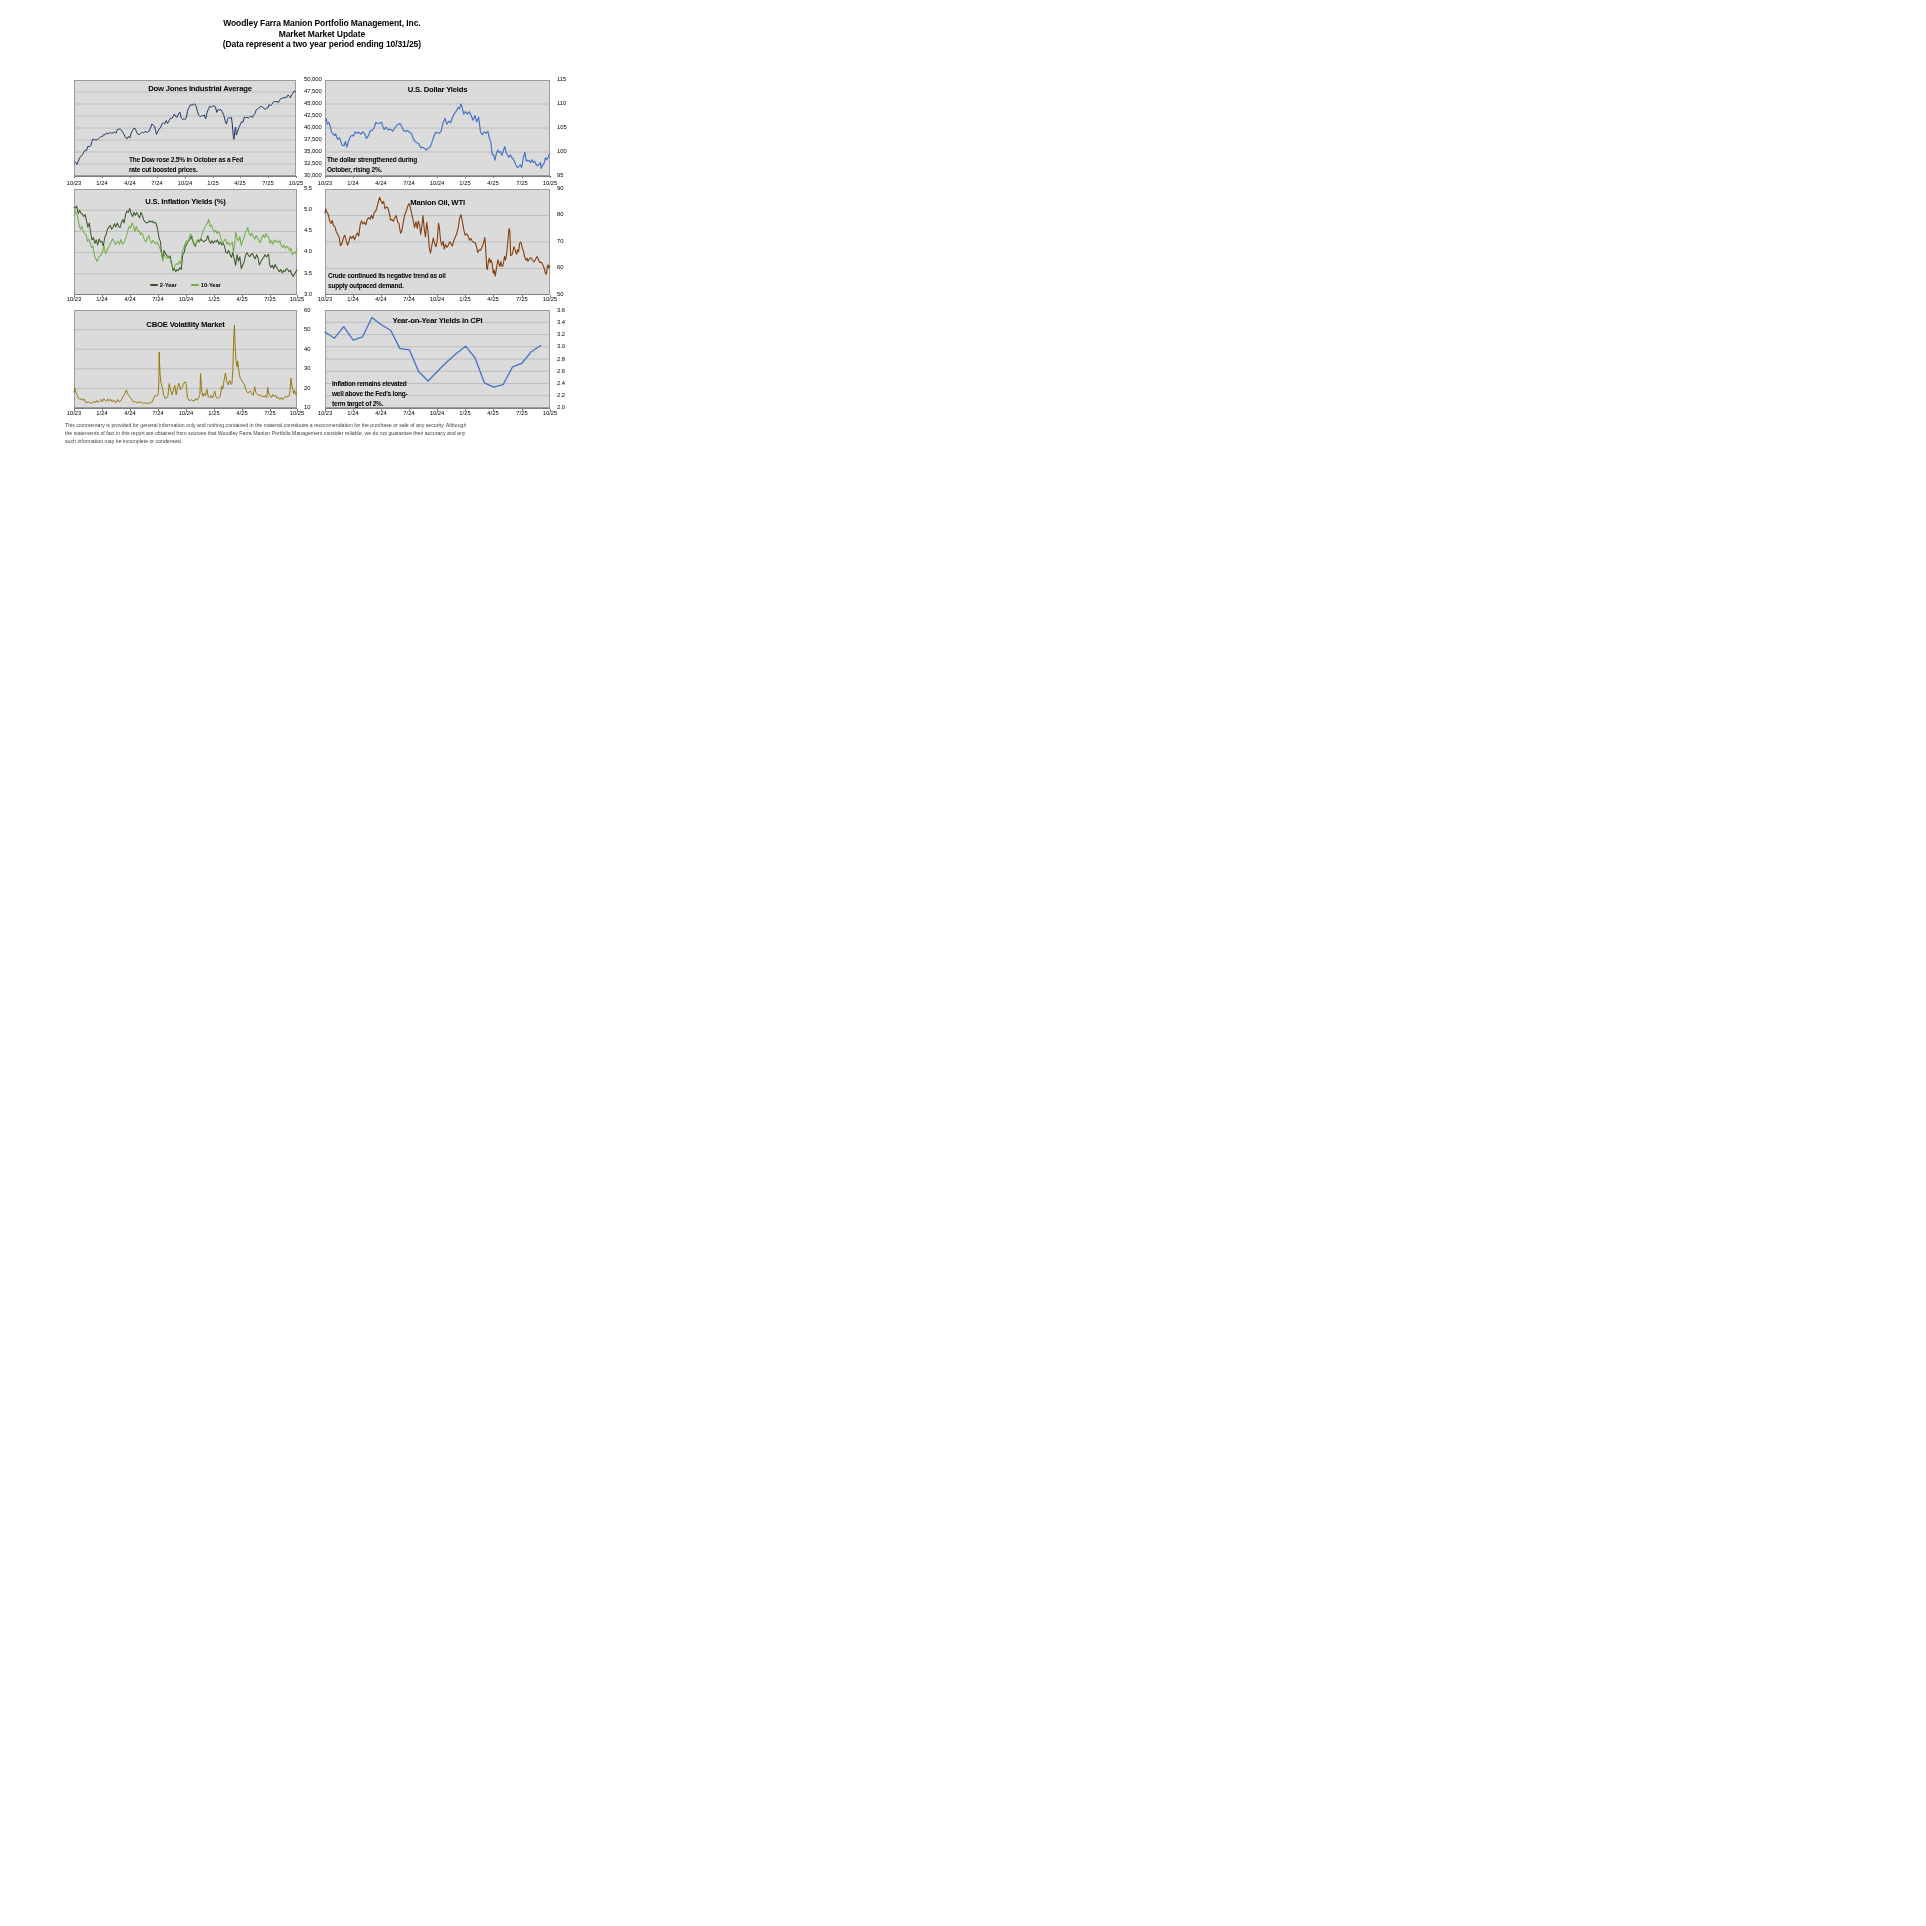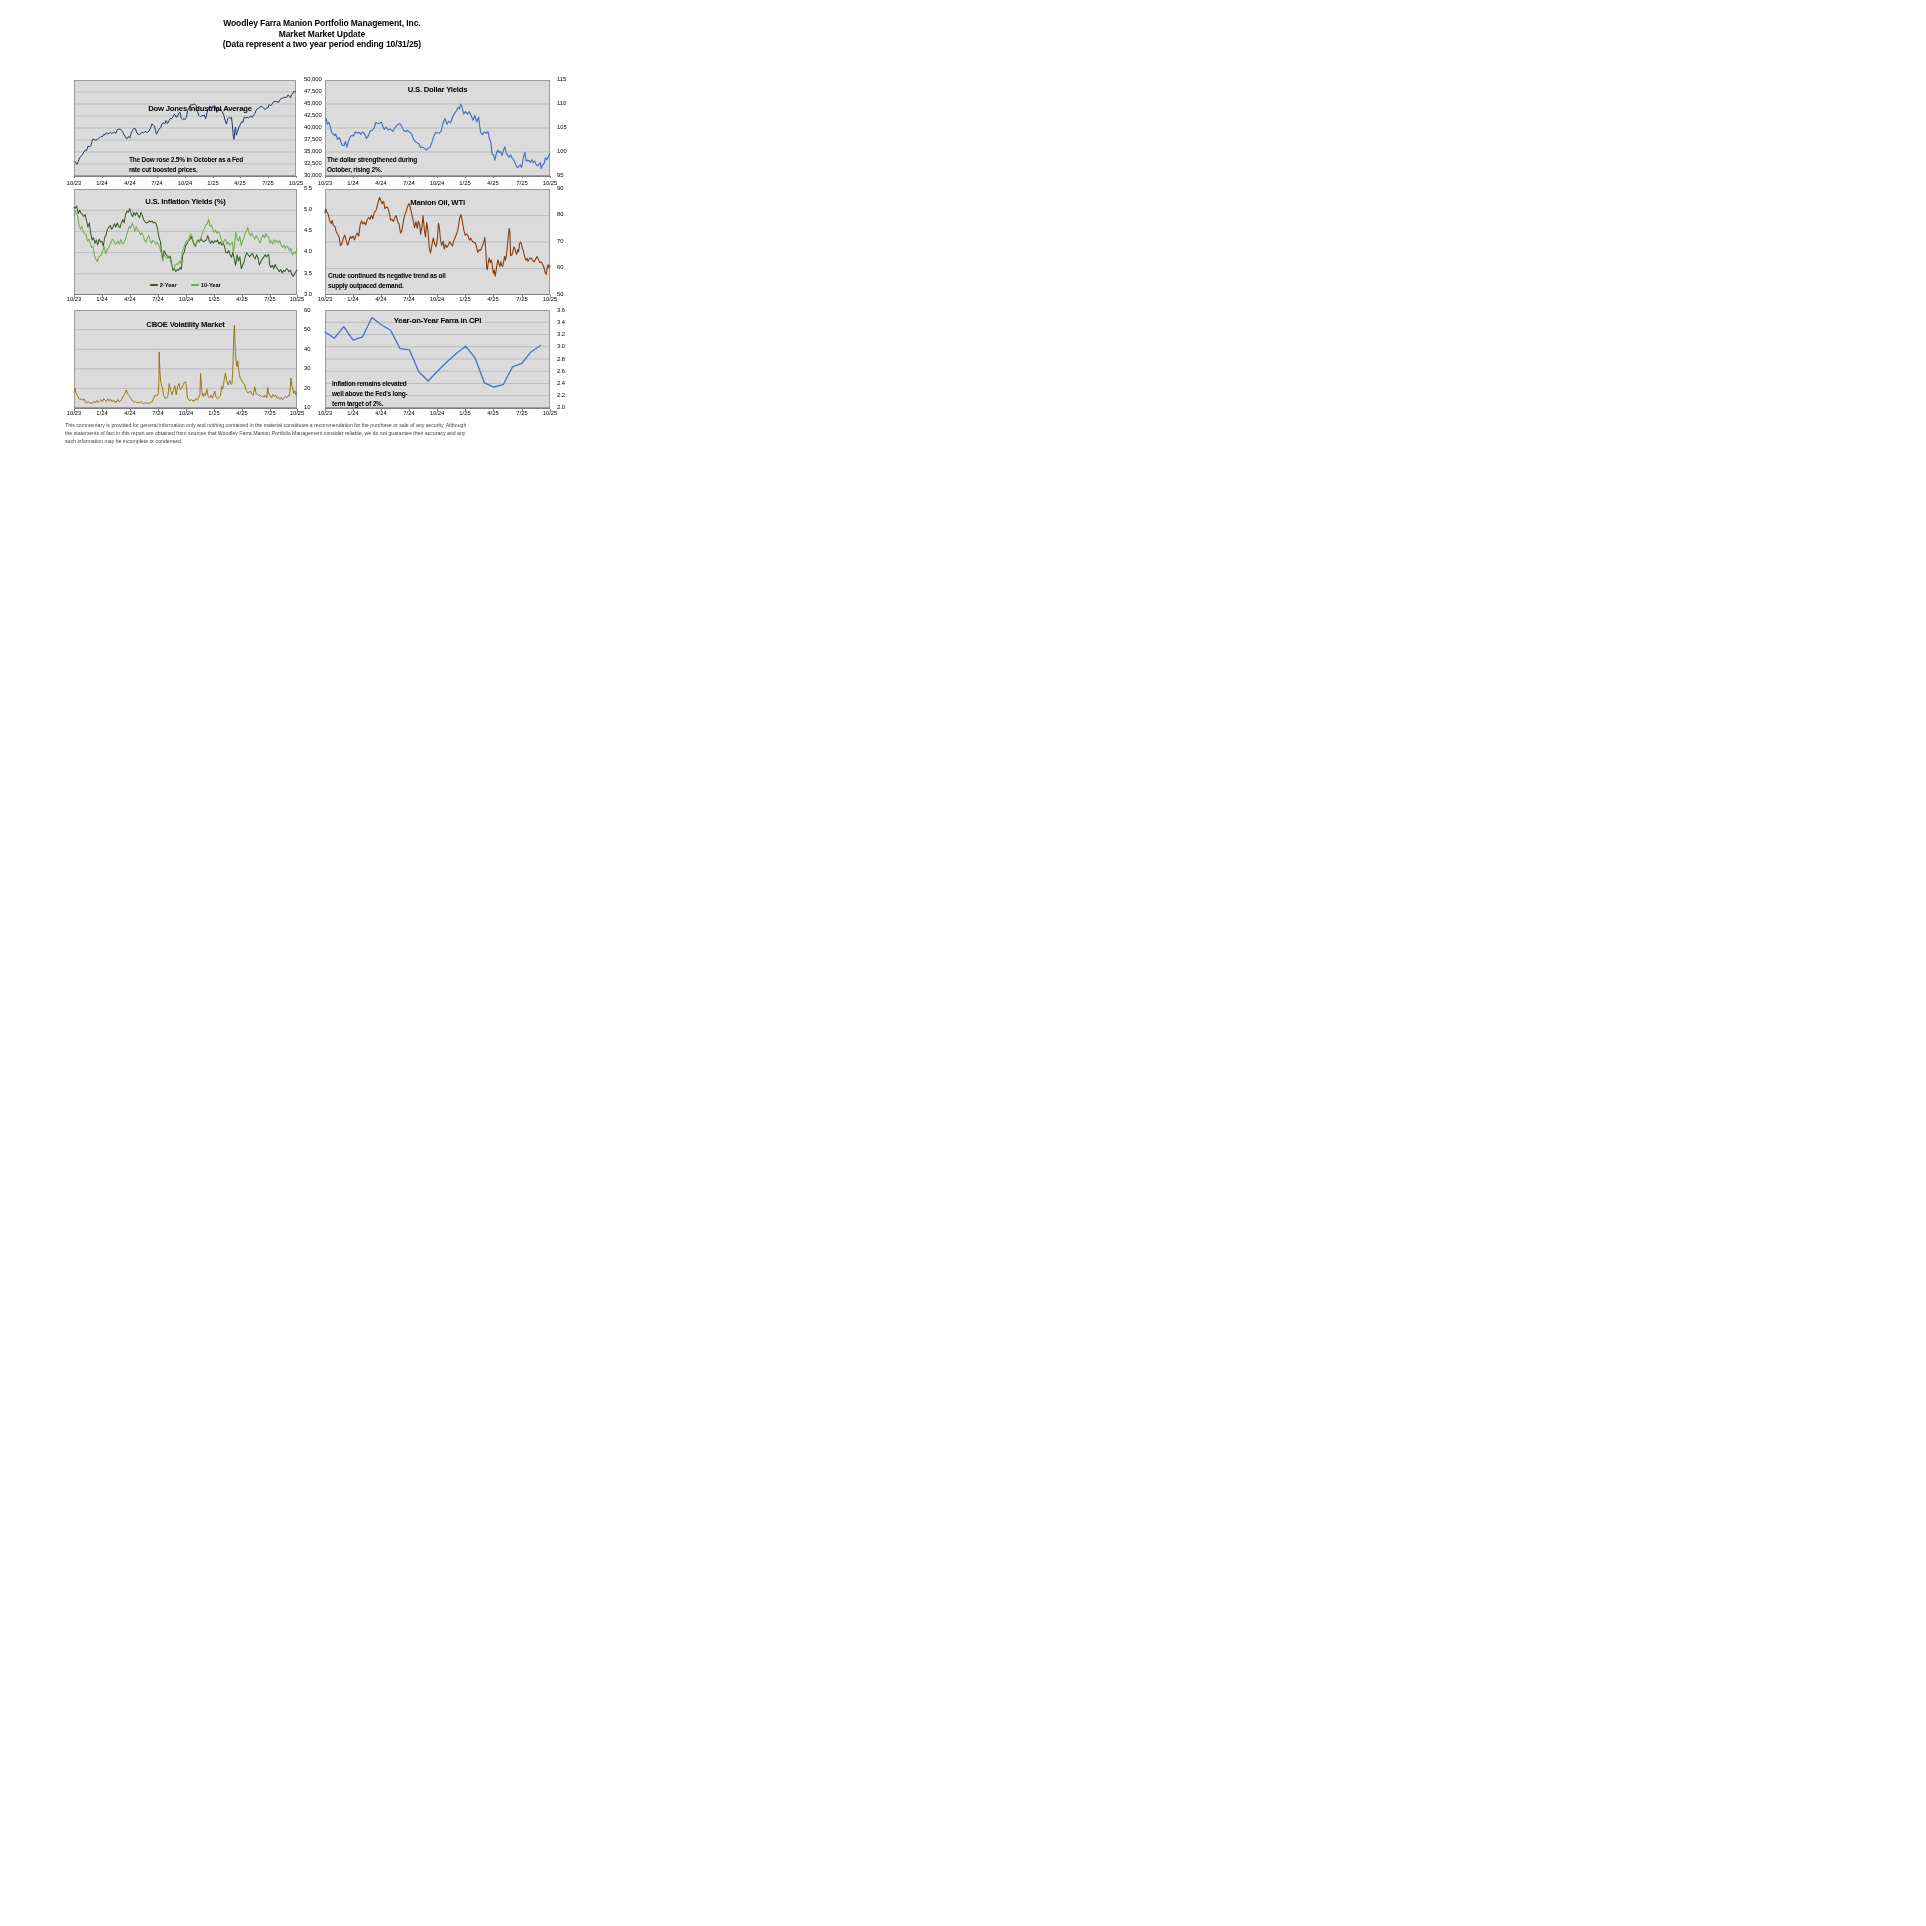--- a/index.html
+++ b/index.html
@@ -69,21 +69,21 @@
     <div class="xlab" style="left: 296px; top: 181px;">10/25</div>
     <div class="ylab" style="left: 304px; top: 173px;">30,000</div>
     <div class="ylab" style="left: 304px; top: 161px;">32,500</div>
     <div class="ylab" style="left: 304px; top: 149px;">35,000</div>
     <div class="ylab" style="left: 304px; top: 137px;">37,500</div>
     <div class="ylab" style="left: 304px; top: 125px;">40,000</div>
     <div class="ylab" style="left: 304px; top: 113px;">42,500</div>
     <div class="ylab" style="left: 304px; top: 101px;">45,000</div>
     <div class="ylab" style="left: 304px; top: 89px;">47,500</div>
     <div class="ylab" style="left: 304px; top: 77px;">50,000</div>
-    <div class="ct" style="left: 74px; top: 84px; width: 252px; margin-top: 20px;">Dow Jones Industrial Average</div>
+    <div class="ct" style="left: 74px; top: 84px; width: 252px;">Dow Jones Industrial Average</div>
     <div class="ann" style="left: 129px; top: 155px;">
       <div>The Dow rose 2.5% in October as a Fed</div>
       <div>rate cut boosted prices.</div>
     </div>
     <div class="plot" style="left: 325px; top: 80px; width: 225px; height: 96px;"></div>
     <svg class="plotsvg" width="225" height="96" viewBox="0 0 584 250" style="left: 325px; top: 80px;">
       <line x1="0" x2="584" y1="187.5" y2="187.5" stroke="#8F8F8F" stroke-width="1"></line>
       <line x1="0" x2="584" y1="125.0" y2="125.0" stroke="#8F8F8F" stroke-width="1"></line>
       <line x1="0" x2="584" y1="62.5" y2="62.5" stroke="#8F8F8F" stroke-width="1"></line>
       <polyline points="0.0,105.0 2.4,101.2 4.9,115.0 8.5,110.0 12.2,118.8 15.8,135.0 19.5,140.0 24.3,145.0 26.8,140.0 31.6,155.0 36.5,150.0 38.9,156.3 43.8,170.0 48.7,171.3 52.3,160.0 56.0,175.0 60.8,157.5 65.7,146.3 70.6,143.8 73.0,146.3 77.9,135.0 82.7,138.7 87.6,136.3 92.5,141.2 97.3,135.0 102.2,140.0 107.1,152.5 111.9,145.0 116.8,132.5 121.7,131.3 126.5,126.2 131.4,110.0 136.3,113.7 141.1,112.5 146.0,110.0 149.7,121.3 153.3,128.7 158.2,122.5 163.0,130.0 167.9,128.7 170.3,128.7 175.2,133.8 180.1,126.2 184.9,118.8 189.8,115.0 194.7,113.7 199.5,122.5 204.4,132.5 209.3,133.8 214.1,131.3 219.0,136.3 223.9,138.7 228.7,152.5 233.6,160.0 238.5,163.7 243.3,166.2 248.2,176.2 253.1,175.0 257.9,177.5 262.8,182.5 267.7,177.5 272.5,175.0 277.4,162.5 282.3,147.5 287.1,136.3 292.0,137.5 296.9,138.7 301.7,132.5 306.6,111.3 311.5,100.0 316.3,115.0 321.2,107.5 326.1,111.3 330.9,97.5 335.8,87.5 340.7,81.3 345.5,71.3 349.2,75.0 352.8,62.5 356.5,72.5 360.1,88.7 365.0,82.5 369.9,88.7 374.7,82.5 379.6,92.5 384.5,105.0 389.3,92.5 394.2,108.8 399.1,96.3 403.9,135.0 408.8,142.5 413.7,135.0 418.5,138.7 423.4,133.8 427.1,152.5 430.7,160.0 434.4,193.8 438.0,195.0 441.6,208.8 445.3,191.2 448.9,182.5 452.6,188.7 456.3,186.3 459.9,196.3 463.6,183.8 467.2,173.8 470.9,188.7 474.5,196.3 478.1,201.2 481.8,195.0 486.7,203.7 491.5,210.0 496.4,221.3 500.1,228.7 503.7,225.0 507.4,221.3 511.0,227.5 513.4,216.2 515.9,201.2 519.5,188.7 523.2,211.3 526.8,208.8 530.5,210.0 534.1,215.0 537.8,207.5 541.4,215.0 545.1,211.3 548.7,220.0 552.4,223.8 556.0,220.0 559.7,215.0 562.1,230.0 565.8,221.3 569.4,217.5 573.1,202.5 576.7,207.5 580.4,200.0 584.0,191.2" fill="none" stroke="#4472C4" stroke-width="3" stroke-linejoin="round" stroke-linecap="round"></polyline>
@@ -264,20 +264,20 @@
     <div class="xlab" style="left: 550px; top: 411px;">10/25</div>
     <div class="ylab" style="left: 557px; top: 405px;">2.0</div>
     <div class="ylab" style="left: 557px; top: 393px;">2.2</div>
     <div class="ylab" style="left: 557px; top: 381px;">2.4</div>
     <div class="ylab" style="left: 557px; top: 369px;">2.6</div>
     <div class="ylab" style="left: 557px; top: 357px;">2.8</div>
     <div class="ylab" style="left: 557px; top: 344px;">3.0</div>
     <div class="ylab" style="left: 557px; top: 332px;">3.2</div>
     <div class="ylab" style="left: 557px; top: 320px;">3.4</div>
     <div class="ylab" style="left: 557px; top: 308px;">3.6</div>
-    <div class="ct" style="left: 325px; top: 316px; width: 225px;">Year-on-Year Farra in CPI</div>
+    <div class="ct" style="left: 325px; top: 316px; width: 225px;">Year-on-Year Yields in CPI</div>
     <div class="ann" style="left: 332px; top: 379px;">
       <div>Inflation remains elevated</div>
       <div>well above the Fed's long-</div>
       <div>term target of 2%.</div>
     </div>
   </div>
 
 
 </body></html>

